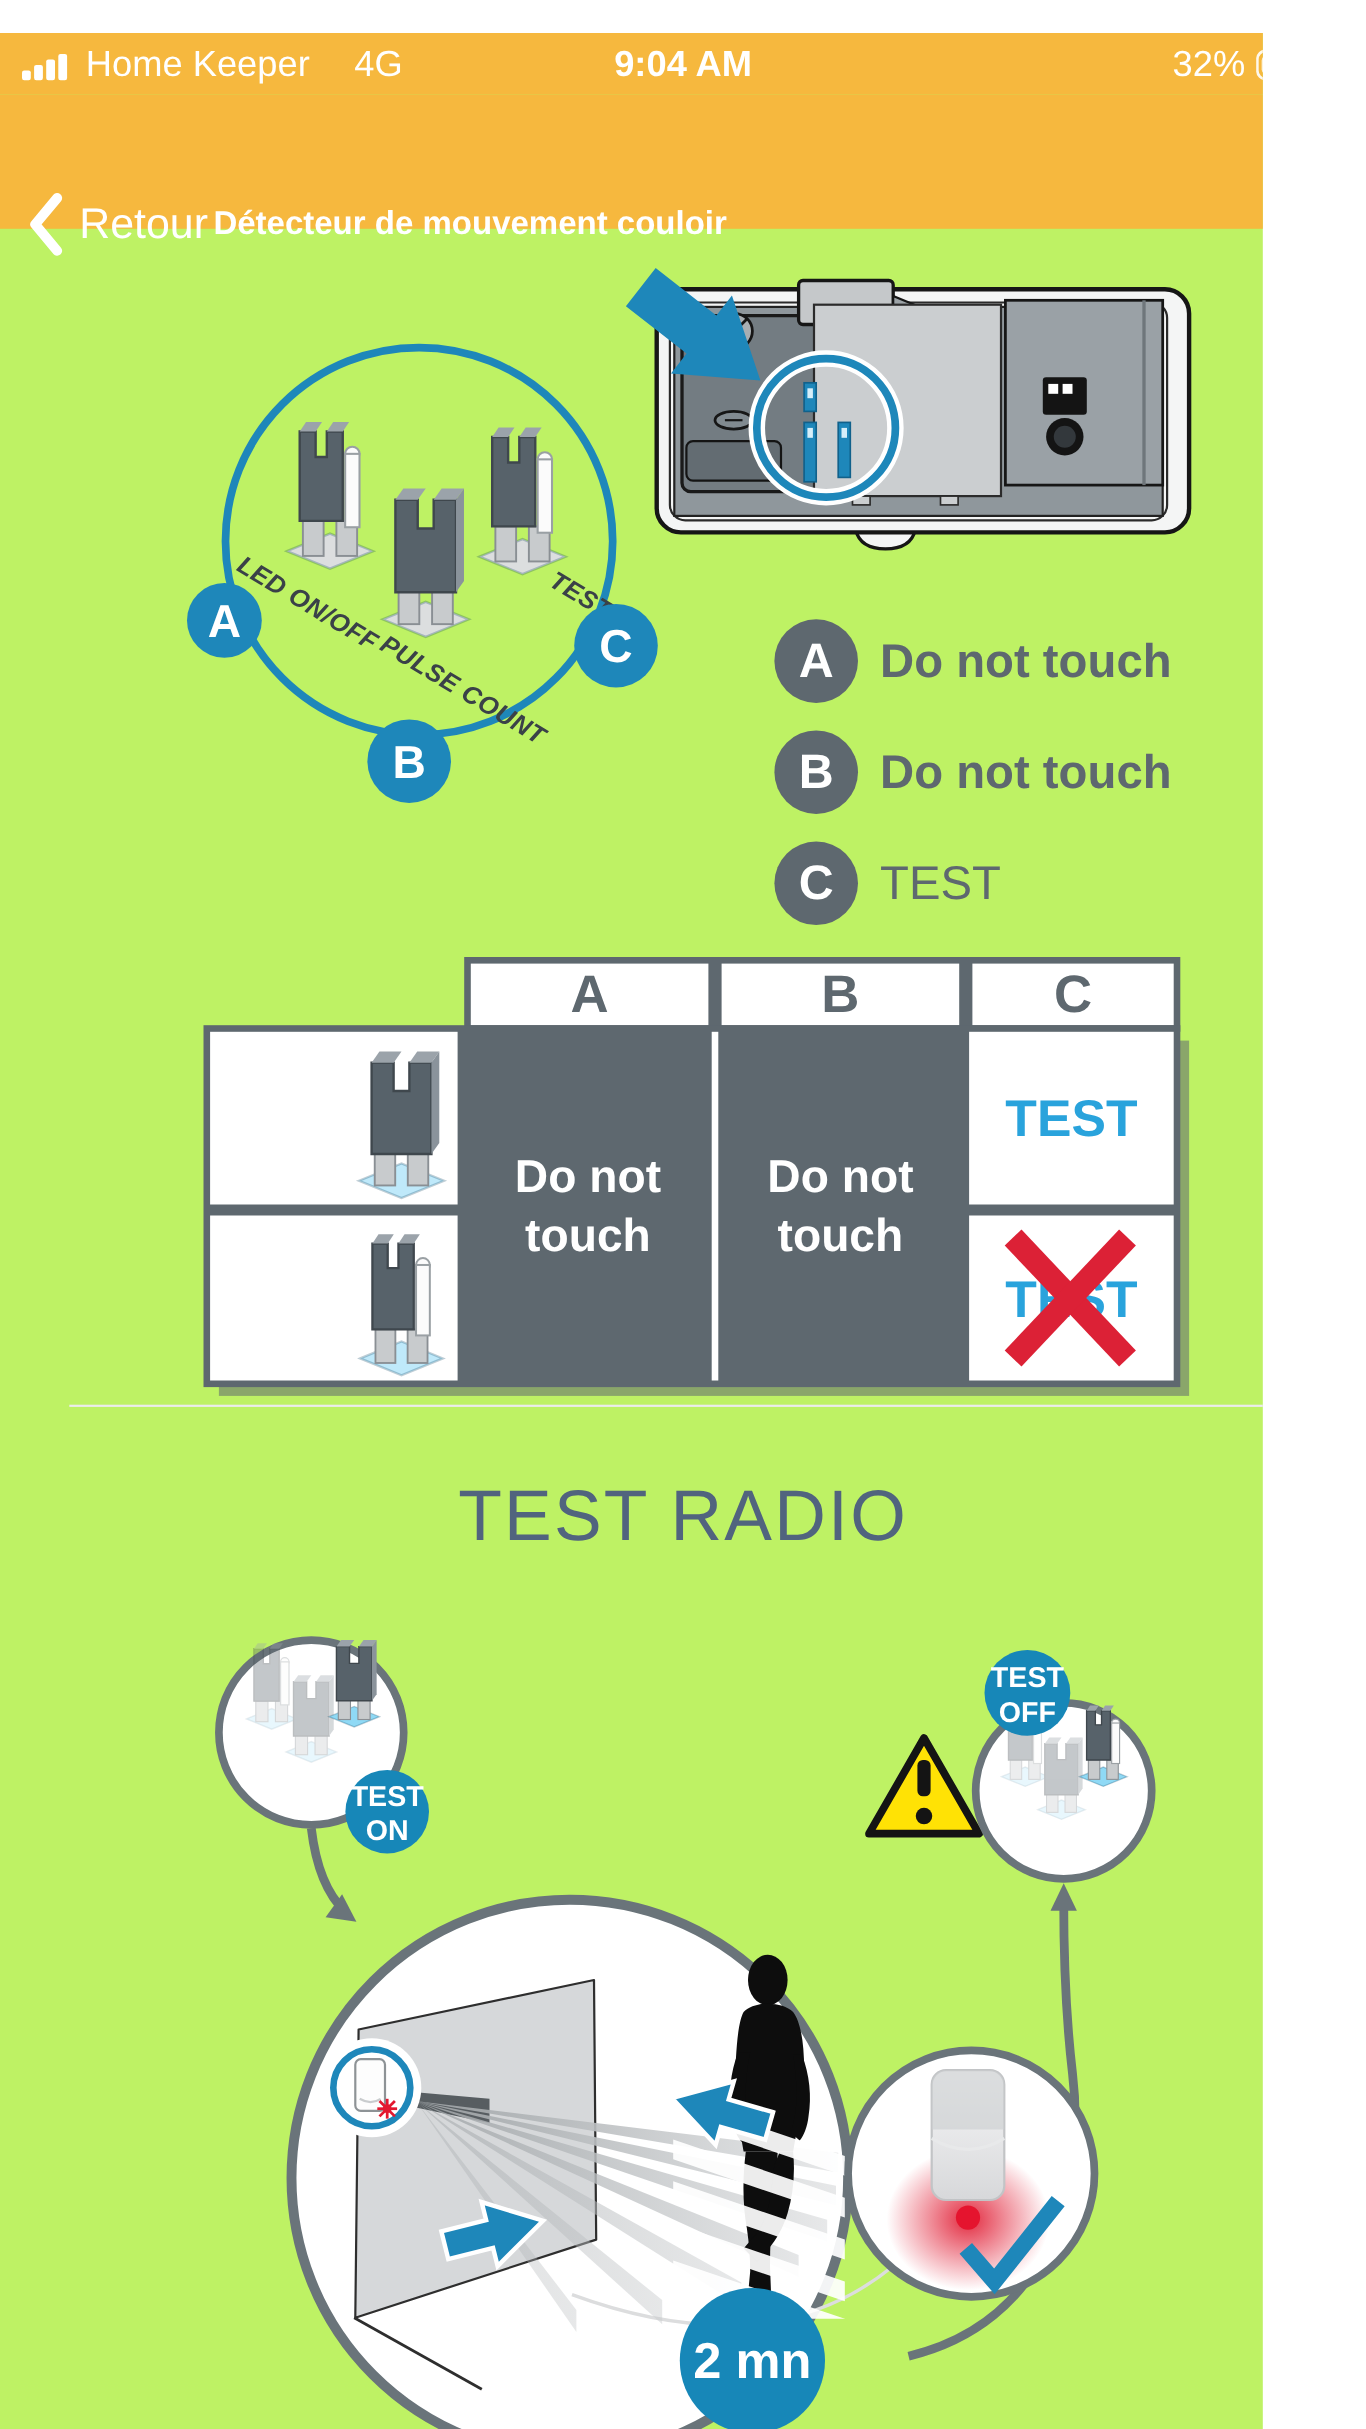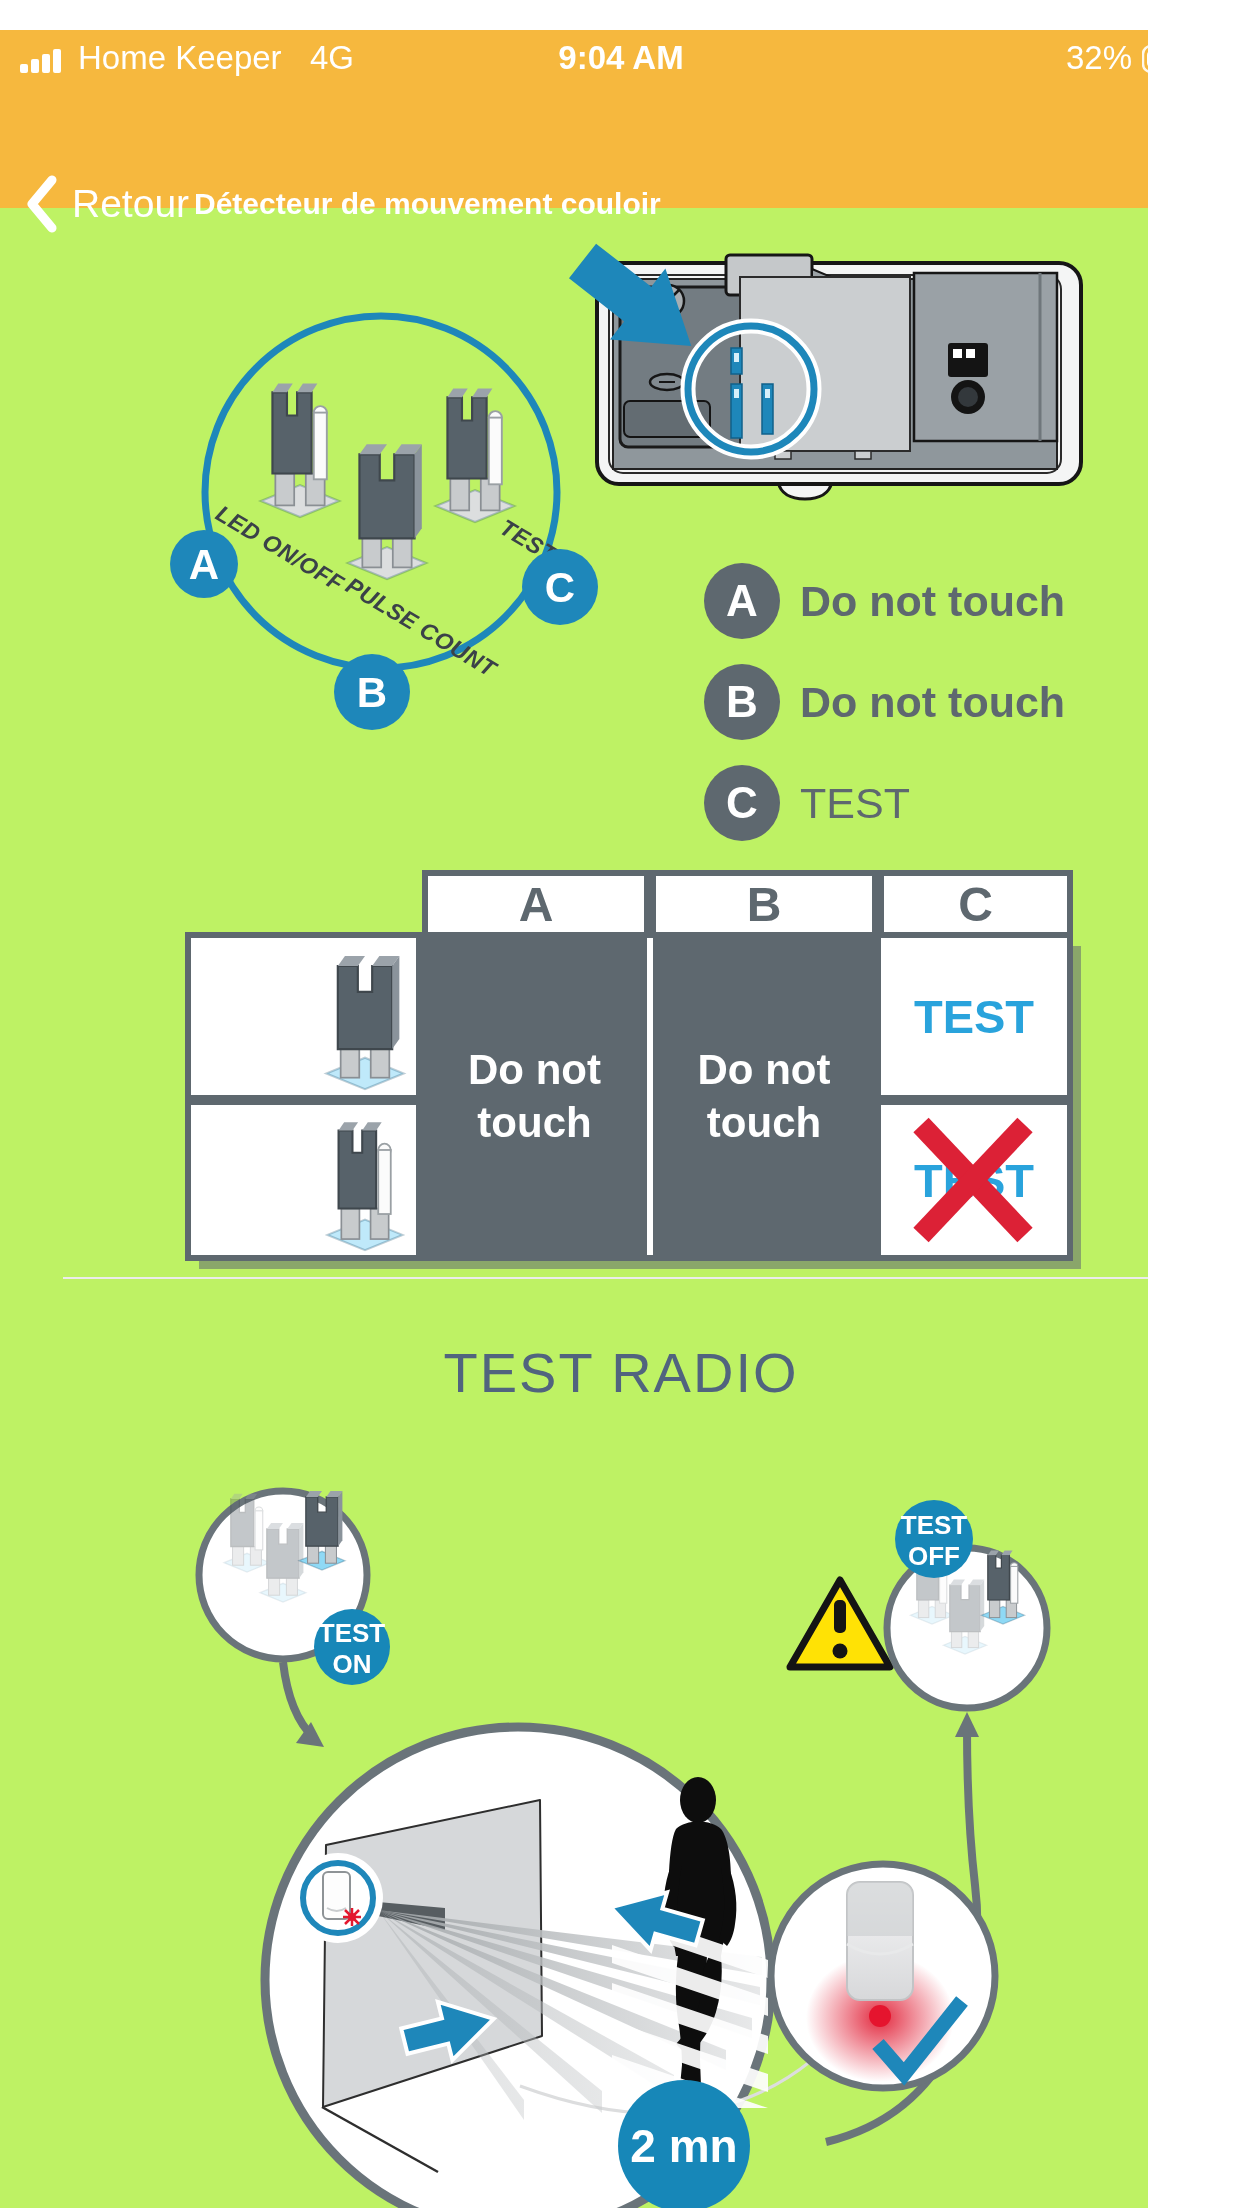--- a/index.html
+++ b/index.html
@@ -29,21 +29,21 @@
   .tcell{position:absolute;background:#fff;}
   .thead-letter{display:flex;align-items:center;justify-content:center;
                 font-size:48px;font-weight:bold;color:#5E686F;}
   .dark-text{position:absolute;display:flex;align-items:center;justify-content:center;text-align:center;
              color:#fff;font-size:42px;font-weight:bold;line-height:1.25;}
   .dark-text .wrapbox{width:160px;}
   .ctext{display:flex;align-items:center;justify-content:center;
          color:#29A3DC;font-size:47px;font-weight:bold;}
   
   #divider{left:63px;top:1247px;width:1116px;height:2px;background:#ECECEC;}
-  #radio-title{left:0;top:1310px;width:1242px;text-align:center;font-size:56px;font-weight:300;
+  #radio-title{left:0;top:1310px;width:1242px;text-align:center;font-size:65px;font-weight:300;
                letter-spacing:2px;color:#51647E;}
   
   svg text{font-family:"Liberation Sans","DejaVu Sans",sans-serif;}
   .jlabel{font-size:23px;font-weight:bold;font-style:italic;fill:#3A4148;letter-spacing:0.5px;}
   .bletter{font-size:42px;font-weight:bold;fill:#ffffff;text-anchor:middle;}
   .badge2line{font-size:26px;font-weight:600;fill:#ffffff;text-anchor:middle;}
   .mn-text{font-size:46px;font-weight:bold;fill:#ffffff;text-anchor:middle;}
 </style>
 </head>
 <body>
@@ -76,21 +76,21 @@
   </svg>
 
   <div class="abs" id="statusbar">
     <svg class="abs" style="left:20px;top:15px" width="46" height="30">
       <rect x="0" y="19" width="8" height="9" rx="2" fill="#fff"></rect>
       <rect x="11" y="14" width="8" height="14" rx="2" fill="#fff"></rect>
       <rect x="22" y="9" width="8" height="19" rx="2" fill="#fff"></rect>
       <rect x="33" y="4" width="8" height="24" rx="2" fill="#fff"></rect>
     </svg>
     <span class="abs sb-text" style="left:78px">Home Keeper</span>
-    <span class="abs sb-text" style="left:310px">4G</span>
+    <span class="abs sb-text" style="left:322px">4G</span>
     <span class="abs sb-text" style="left:0;width:1242px;text-align:center;font-weight:bold">9:04 AM</span>
     <span class="abs sb-text" style="right:110px">32%</span>
     <svg class="abs" style="right:34px;top:13px" width="66" height="32">
       <rect x="1" y="3" width="54" height="26" rx="8" fill="none" stroke="#fff" stroke-width="2.5" opacity="0.9"></rect>
       <rect x="5" y="7" width="46" height="18" rx="5" fill="#fff"></rect>
       <path d="M58,10 q7,6 0,12 z" fill="#fff" opacity="0.9"></path>
     </svg>
   </div>
 
   <div class="abs" id="navbar">

